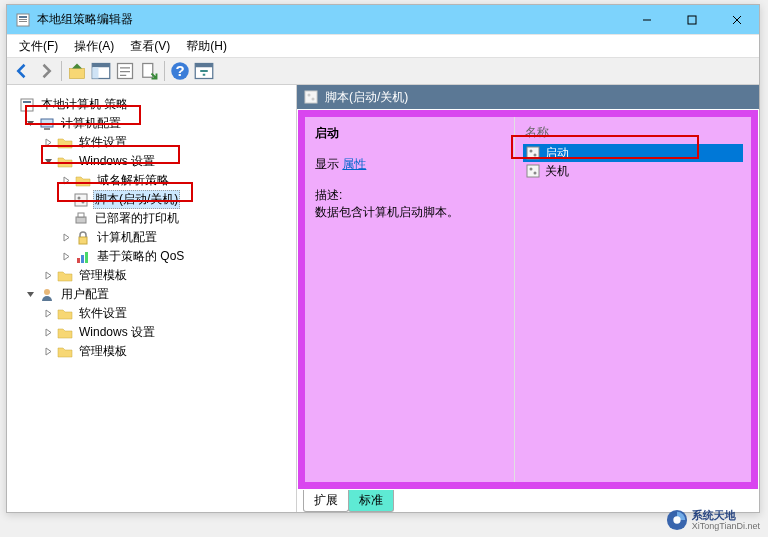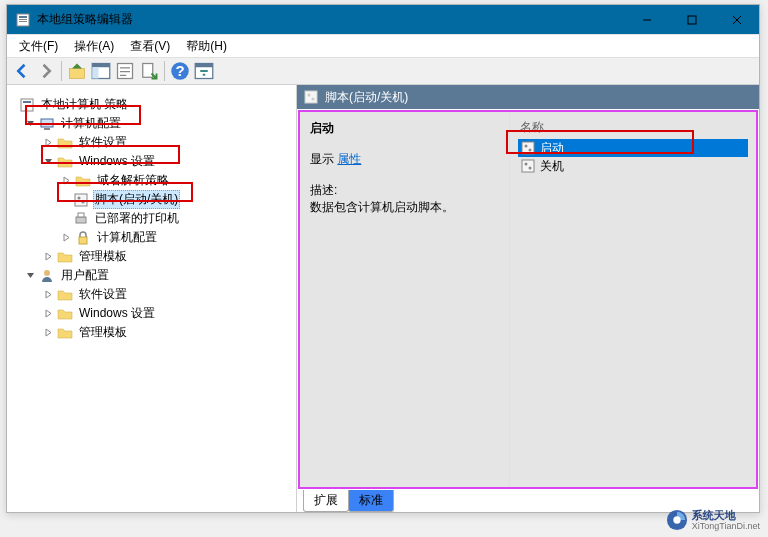--- a/index.html
+++ b/index.html
@@ -1,20 +1,20 @@
 <!DOCTYPE html>
 <html><head>
 <meta charset="utf-8">
 <style>
 * { margin: 0; padding: 0; box-sizing: border-box; font-family: "Microsoft YaHei", "SimSun", sans-serif; font-size: 12px; }
 body { background: #f0f0f0; width: 768px; height: 537px; position: relative; overflow: hidden; }
 
 .window { position: absolute; left: 6px; top: 4px; width: 754px; height: 509px; background: #fff; border: 1px solid #b5b5b5; box-shadow: 0 2px 8px rgba(0,0,0,0.15); }
 
-.titlebar { height: 30px; background: #0369a1; display: flex; align-items: center; padding: 0 0 0 8px; border-bottom: 1px solid #e5e5e5; }
+.titlebar { height: 30px; background: #7dd3fc; display: flex; align-items: center; padding: 0 0 0 8px; border-bottom: 1px solid #e5e5e5; }
 .titlebar .app-icon { width: 16px; height: 16px; margin-right: 6px; }
 .titlebar .title { flex: 1; color: #000; }
 .titlebar .ctrl { width: 45px; height: 29px; display: flex; align-items: center; justify-content: center; }
 .titlebar .ctrl svg { width: 10px; height: 10px; }
 
 .menubar { height: 22px; display: flex; align-items: center; padding: 0 4px; }
 .menubar .mitem { padding: 2px 8px; color: #000; }
 
 .toolbar { height: 28px; background: #f0f0f0; border-top: 1px solid #e0e0e0; border-bottom: 1px solid #d0d0d0; display: flex; align-items: center; padding: 0 4px; gap: 2px; }
 .toolbar .tbtn { width: 22px; height: 22px; display: flex; align-items: center; justify-content: center; border: 1px solid transparent; }
@@ -29,34 +29,34 @@
 .tree-row .ic { width: 16px; height: 16px; margin-right: 4px; flex-shrink: 0; }
 .tree-row .lbl { padding: 1px 2px; }
 .tree-row.selected .lbl { background: #cce8ff; border: 1px dotted #999; padding: 0 1px; }
 .indent { display: inline-block; }
 
 .redbox { position: absolute; border: 2px solid #d80000; pointer-events: none; }
 
 .right { flex: 1; display: flex; flex-direction: column; }
 .right-header { height: 24px; background: #5b7895; color: #fff; display: flex; align-items: center; padding: 0 6px; gap: 6px; }
 .right-header .ic { width: 16px; height: 16px; }
-.right-body { flex: 1; display: flex; background: #e5e5e5; border: 2px solid #d946ef; margin: 1px; position: relative; }
+.right-body { flex: 1; display: flex; background: #f0abfc; border: 7px solid #d946ef; margin: 1px; position: relative; }
 .detail-left { width: 210px; padding: 8px 10px; border-right: 1px solid #e0e0e0; }
 .detail-left .d-title { font-weight: bold; margin-bottom: 14px; }
 .detail-left .d-row { margin-bottom: 14px; }
 .detail-left .d-link { color: #0066cc; text-decoration: underline; cursor: pointer; }
 .detail-right { flex: 1; padding: 4px 8px; }
 .detail-right .col-head { color: #666; padding: 3px 2px; }
 .list-row { display: flex; align-items: center; height: 18px; padding: 0 2px; gap: 4px; }
 .list-row.selected { background: #0078d7; color: #fff; }
 .list-row .ic { width: 16px; height: 16px; flex-shrink: 0; }
 
 .tabs { height: 22px; display: flex; align-items: flex-end; padding-left: 6px; background: #fff; }
 .tab { border: 1px solid #aaa; border-top: none; padding: 2px 10px; background: #fff; margin-right: -1px; font-size: 12px; border-radius: 0 0 3px 3px; }
-.tab.inactive { background: #3b82f6; }
+.tab.inactive { background: #5eead4; }
 
 .watermark { position: absolute; right: 8px; bottom: 6px; display: flex; align-items: center; gap: 4px; opacity: 0.92; }
 .watermark .wm-icon { width: 22px; height: 22px; }
 .watermark .wm-txt { font-size: 11px; color: #1a3a7a; font-weight: bold; line-height: 1.1; }
 .watermark .wm-sub { font-size: 9px; color: #666; }
 
 
 .folder-icon { fill: #f7d774; stroke: #caa93e; stroke-width: 0.5; }
 </style>
 </head>
@@ -243,20 +243,34 @@
               <path d="M2 1 L7 4.5 L2 8 Z" fill="none" stroke="#888"></path>
             </svg>
           </span>
         <svg class="ic" viewBox="0 0 16 16">
             <rect x="4" y="7" width="8" height="7" fill="#f7d774" stroke="#caa93e"></rect>
             <path d="M5 7 L5 5 A3 3 0 0 1 11 5 L11 7" fill="none" stroke="#888" stroke-width="1.5"></path>
           </svg>
         <span class="lbl">计算机配置</span>
       </div>
 
+      <div class="tree-row">
+        <span class="indent" style="width:42px"></span>
+        <span class="exp">
+            <svg viewBox="0 0 9 9">
+              <path d="M2 1 L7 4.5 L2 8 Z" fill="none" stroke="#888"></path>
+            </svg>
+          </span>
+        <svg class="ic" viewBox="0 0 16 16">
+            <rect x="2" y="9" width="3" height="5" fill="#d84a4a"></rect>
+            <rect x="6" y="6" width="3" height="8" fill="#4a8ad8"></rect>
+            <rect x="10" y="3" width="3" height="11" fill="#4ad86a"></rect>
+          </svg>
+        <span class="lbl">基于策略的 QoS</span>
+      </div>
 
       <div class="tree-row">
         <span class="indent" style="width:24px"></span>
         <span class="exp">
             <svg viewBox="0 0 9 9">
               <path d="M2 1 L7 4.5 L2 8 Z" fill="none" stroke="#888"></path>
             </svg>
           </span>
         <svg class="ic" viewBox="0 0 16 16">
             <path d="M1 4 L6 4 L8 6 L15 6 L15 13 L1 13 Z" class="folder-icon"></path>

